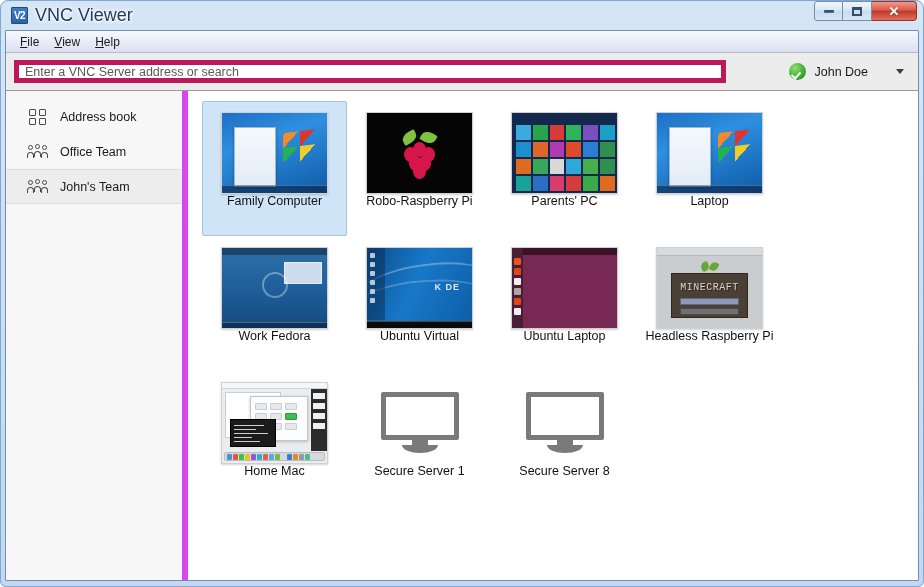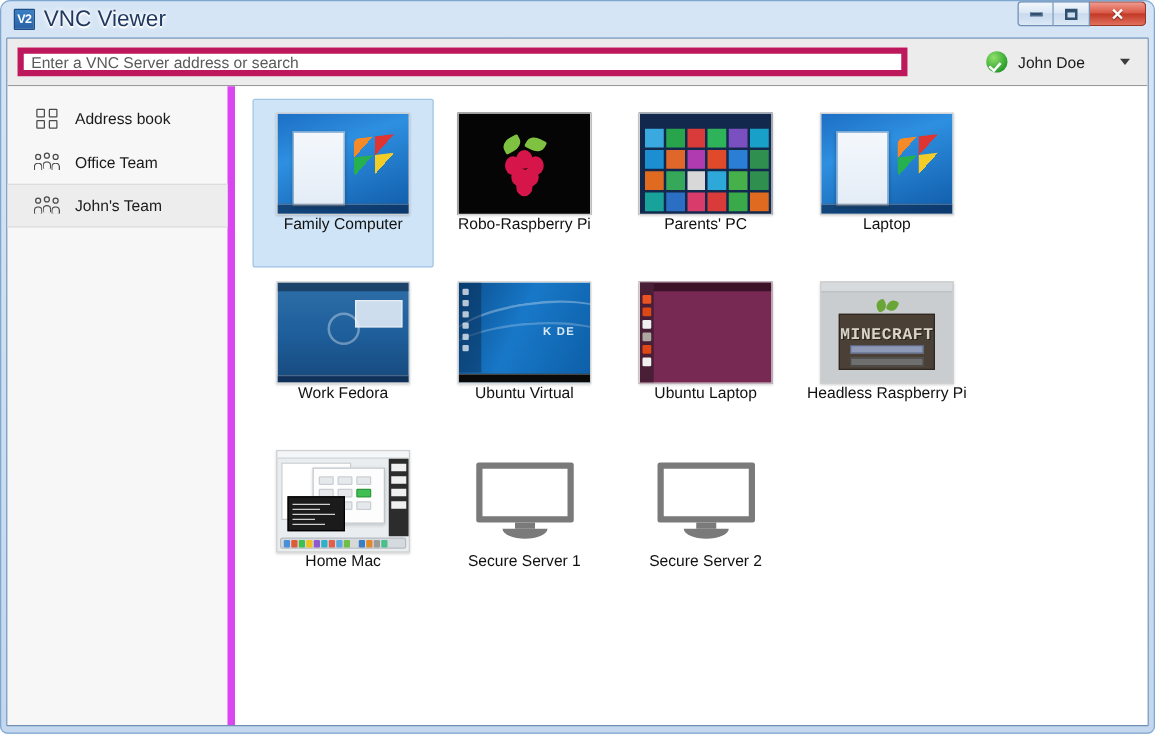--- a/index.html
+++ b/index.html
@@ -427,21 +427,21 @@
     position: absolute; left: 0; right: 0; top: 0; height: 8px;
     background: #d8dbde; border-bottom: 1px solid #b5b9bc;
   }
   .th-mc .game {
     position: absolute; left: 14px; right: 14px; top: 25px; bottom: 10px;
     background: #4a4036;
     border: 1px solid #2f2820;
   }
   .th-mc .mclogo {
     position: absolute; left: 50%; top: 8px; transform: translateX(-50%);
-    color: #d9d4c8; font-size: 13px; font-weight: bold;
+    color: #d9d4c8; font-size: 10px; font-weight: normal;
     font-family: "Liberation Mono", monospace;
     letter-spacing: .5px;
     text-shadow: 1px 1px 0 #2b241c;
     white-space: nowrap;
   }
   .th-mc .btn {
     position: absolute; left: 8px; right: 8px; height: 7px;
     background: #8e99b8; border: 1px solid #5d6580;
   }
   .th-mc .leaf {
@@ -535,20 +535,25 @@
         <span class="glyph-max"></span>
       </div>
       <div class="wbtn close">
         <span class="glyph-close">✕</span>
       </div>
     </div>
   </div>
 
   <div class="client">
 
+    <div class="menubar">
+      <div class="menu-item"><u>F</u>ile</div>
+      <div class="menu-item"><u>V</u>iew</div>
+      <div class="menu-item"><u>H</u>elp</div>
+    </div>
 
     <div class="toolbar">
       <input class="search-input" type="text" placeholder="Enter a VNC Server address or search" style="">
       <div class="account">
         <span class="status-dot"></span>
         <span class="account-name">John Doe</span>
         <span class="caret"></span>
       </div>
     </div>
 
@@ -772,20 +777,20 @@
           </div>
 
           <div class="tile">
             <div class="thumb th-blank">
               <div class="monitor">
                 <div class="screen"></div>
                 <div class="neck"></div>
                 <div class="base"></div>
               </div>
             </div>
-            <div class="tile-label">Secure Server 2</div>
+            <div class="tile-label">Secure Server 8</div>
           </div>
 
         </div>
       </div>
     </div>
   </div>
 </div>
 
 </body></html>

